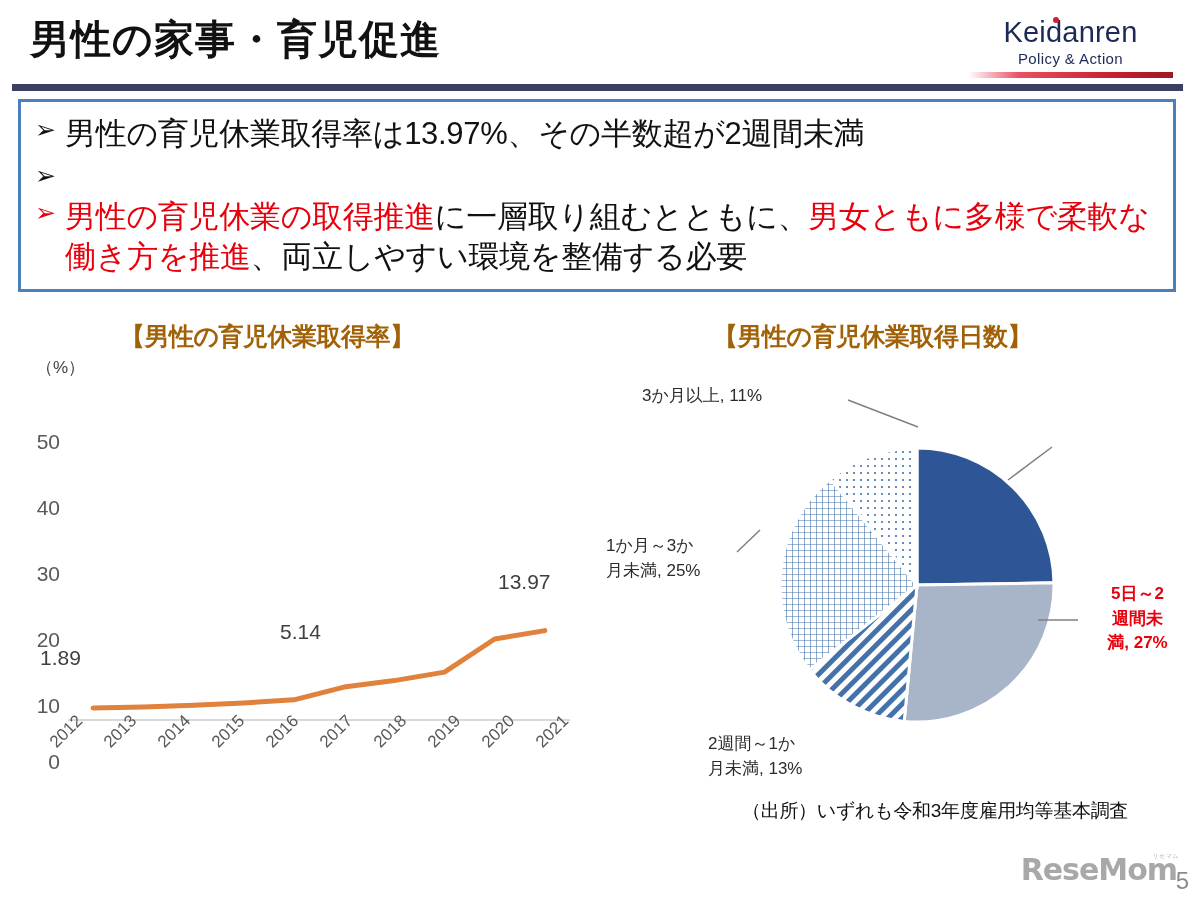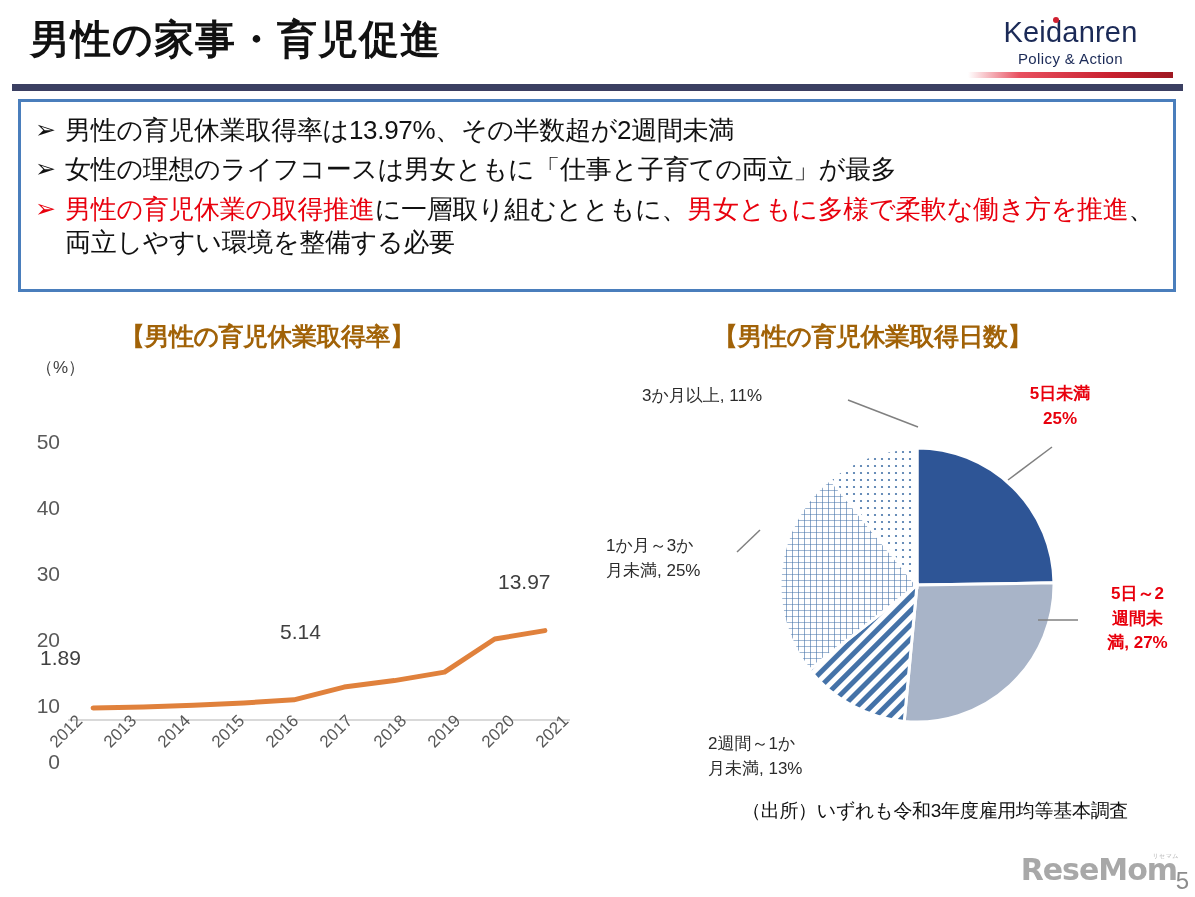--- a/index.html
+++ b/index.html
@@ -51,21 +51,21 @@
   }
   .bullet-row1{margin-top:12px;}
   .bullet-row2{margin-top:6px;}
   .bullet-row3{margin-top:6px;}
   .arrow{
     flex:0 0 auto;width:30px;font-size:25px;line-height:1.25;
     color:#111;text-align:left;
   }
   .arrow.red{color:#E8000D;}
   .btext{
-    font-size:26px;line-height:1.28;color:#111111;letter-spacing:-.3px;
+    font-size:31px;line-height:1.28;color:#111111;letter-spacing:-.3px;
     font-weight:500;
   }
   .btext .red{color:#E8000D;margin-top:16px;}
 
   
   .chart-title{
     position:absolute;font-size:25px;font-weight:600;color:#a16207;
     letter-spacing:-.5px;white-space:nowrap;
   }
   #left-chart-title{left:120px;top:320px;}
@@ -135,23 +135,20 @@
 
     <div class="bullet bullet-row1">
       <div class="arrow">➢</div>
       <div class="btext">
         <span>男性の育児休業取得率は13.97%、その半数超が2週間未満</span>
       </div>
     </div>
 
     <div class="bullet bullet-row2">
       <div class="arrow">➢</div>
-      <div class="btext">
-        <span>女性の理想のライフコースは男女ともに「仕事と子育ての両立」が最多</span>
-      </div>
     </div>
 
     <div class="bullet bullet-row3">
       <div class="arrow red">➢</div>
       <div class="btext">
         <span class="red">男性の育児休業の取得推進</span><span>に一層取り組むとともに、</span><span class="red">男女ともに多様で柔軟な働き方を推進</span><span>、両立しやすい環境を整備する必要</span>
       </div>
     </div>
 
   </div>
@@ -217,24 +214,20 @@
         </g>
 
       <line x1="248" y1="48" x2="318" y2="75" stroke="#808080" stroke-width="1.5"></line>
       <line x1="452" y1="95" x2="408" y2="128" stroke="#808080" stroke-width="1.5"></line>
       <line x1="478" y1="268" x2="438" y2="268" stroke="#808080" stroke-width="1.5"></line>
       <line x1="137" y1="200" x2="160" y2="178" stroke="#808080" stroke-width="1.5"></line>
     </svg>
 
     <div class="pielabel" style="left:42px;top:32px">3か月以上, 11%</div>
 
-    <div class="pielabel redc" style="left:390px;top:30px;width:140px;">
-      <div>5日未満</div>
-      <div>25%</div>
-    </div>
 
     <div class="pielabel redc" style="left:490px;top:230px;width:95px;">
       <div>5日～2</div>
       <div>週間未</div>
       <div>満, 27%</div>
     </div>
 
     <div class="pielabel" style="left:6px;top:182px">
       <div>1か月～3か</div>
       <div>月未満, 25%</div>

